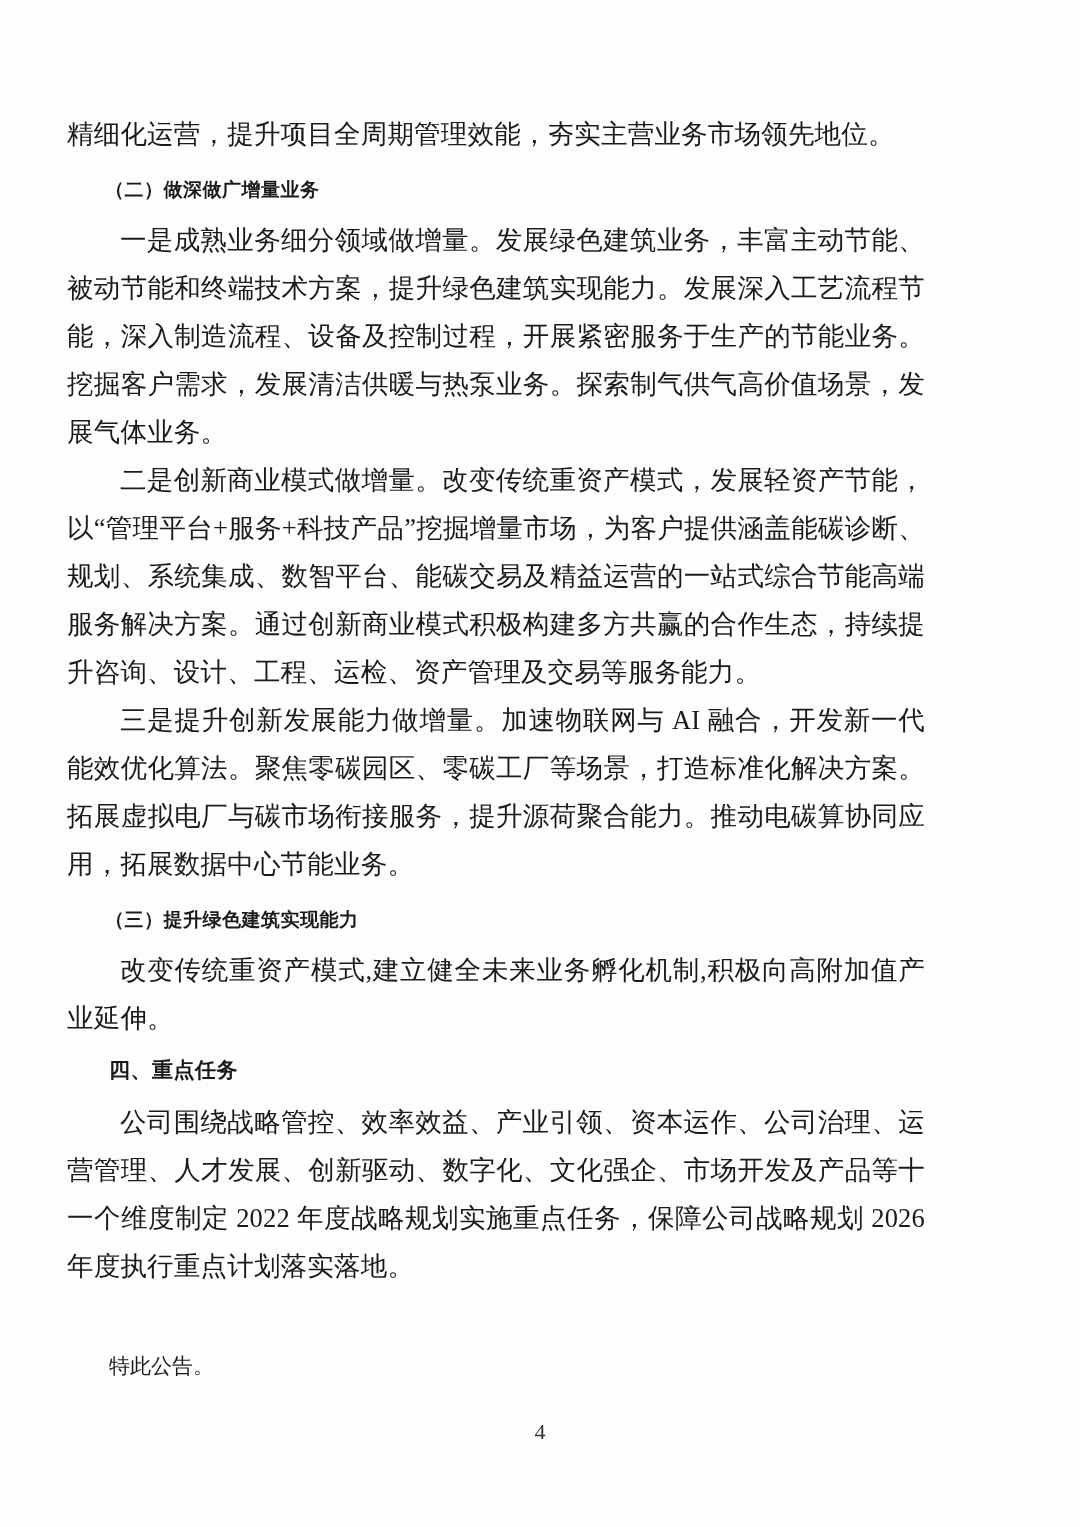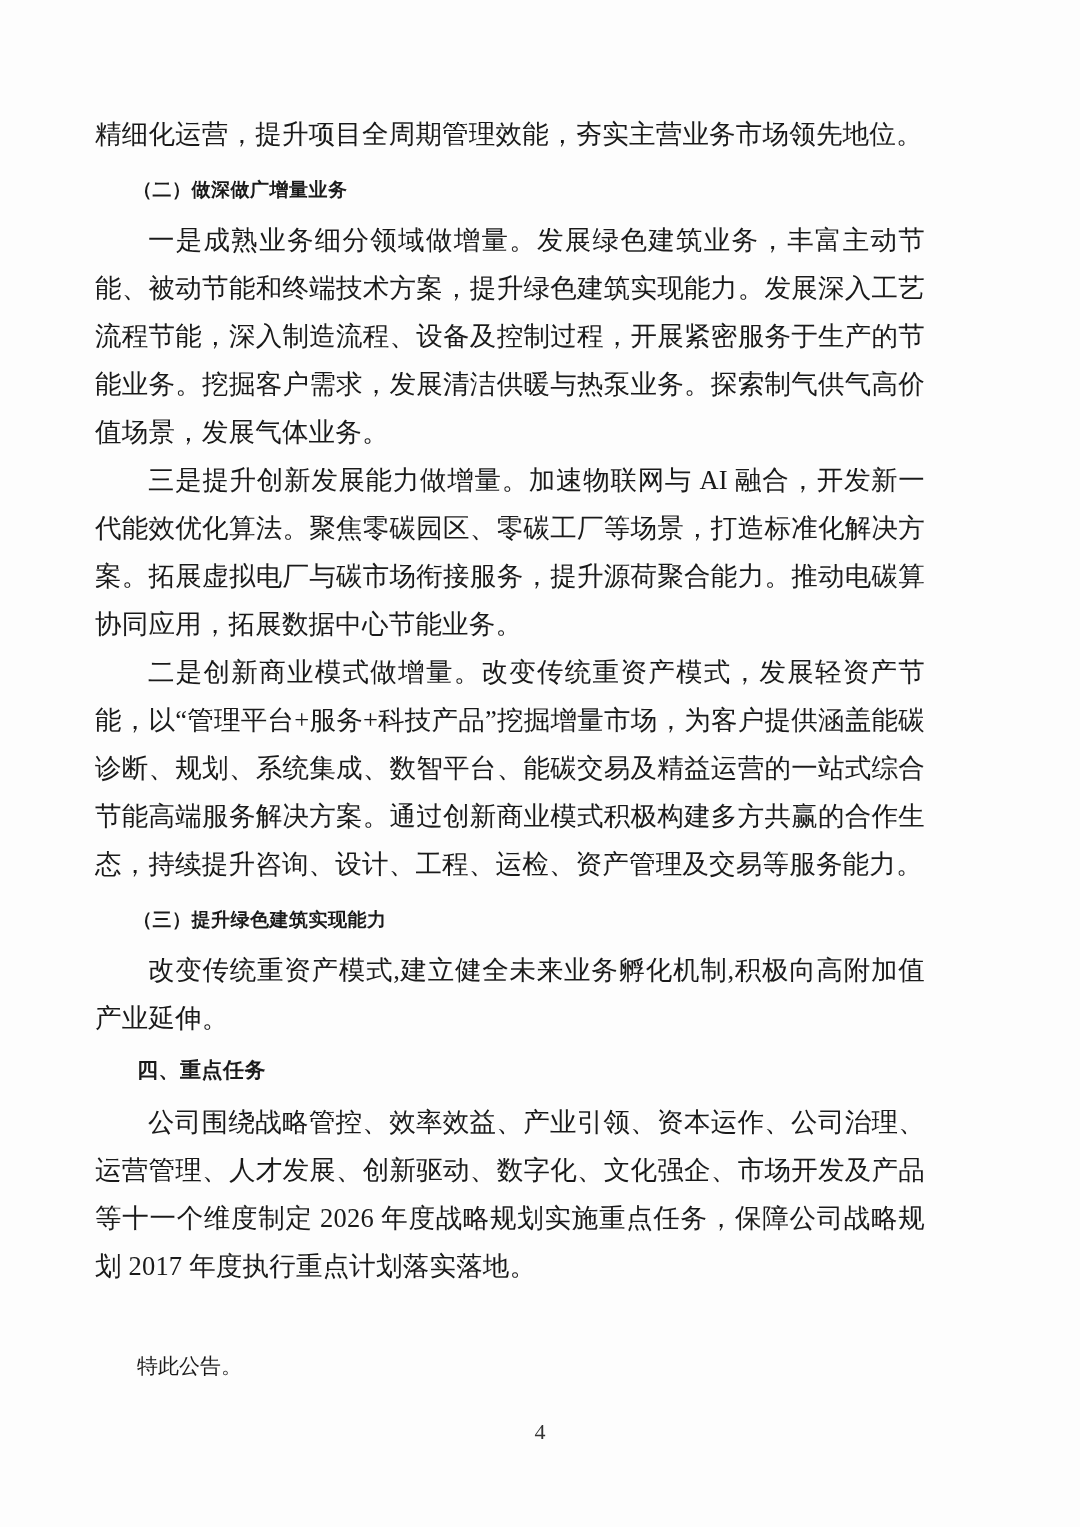--- a/index.html
+++ b/index.html
@@ -16,21 +16,21 @@
     overflow: hidden;
   }
   .page {
     position: absolute;
     left: 0;
     top: 0;
     width: 1080px;
     height: 1527px;
     background: #fdfdfd;
     box-sizing: border-box;
-    padding: 110px 155px 60px 95px;
+    padding: 110px 155px 60px 67px;
   }
   .body-text {
     font-size: 26.5px;
     line-height: 48px;
     text-align: justify;
     text-justify: inter-ideograph;
     letter-spacing: 0.2px;
     margin: 0;
   }
   .indent {
@@ -78,33 +78,33 @@
 <div class="page">
 
   <p class="body-text">精细化运营，提升项目全周期管理效能，夯实主营业务市场领先地位。</p>
 
   <div class="gap-small"></div>
 
   <p class="heading">（二）做深做广增量业务</p>
 
   <p class="body-text indent">一是成熟业务细分领域做增量。发展绿色建筑业务，丰富主动节能、被动节能和终端技术方案，提升绿色建筑实现能力。发展深入工艺流程节能，深入制造流程、设备及控制过程，开展紧密服务于生产的节能业务。挖掘客户需求，发展清洁供暖与热泵业务。探索制气供气高价值场景，发展气体业务。</p>
 
+  <p class="body-text indent">二是创新商业模式做增量。改变传统重资产模式，发展轻资产节能，以“管理平台+服务+科技产品”挖掘增量市场，为客户提供涵盖能碳诊断、规划、系统集成、数智平台、能碳交易及精益运营的一站式综合节能高端服务解决方案。通过创新商业模式积极构建多方共赢的合作生态，持续提升咨询、设计、工程、运检、资产管理及交易等服务能力。</p>
+
   <p class="body-text indent">三是提升创新发展能力做增量。加速物联网与 AI 融合，开发新一代能效优化算法。聚焦零碳园区、零碳工厂等场景，打造标准化解决方案。拓展虚拟电厂与碳市场衔接服务，提升源荷聚合能力。推动电碳算协同应用，拓展数据中心节能业务。</p>
-
-  <p class="body-text indent">二是创新商业模式做增量。改变传统重资产模式，发展轻资产节能，以“管理平台+服务+科技产品”挖掘增量市场，为客户提供涵盖能碳诊断、规划、系统集成、数智平台、能碳交易及精益运营的一站式综合节能高端服务解决方案。通过创新商业模式积极构建多方共赢的合作生态，持续提升咨询、设计、工程、运检、资产管理及交易等服务能力。</p>
 
   <div class="gap-small"></div>
 
   <p class="heading">（三）提升绿色建筑实现能力</p>
 
   <p class="body-text indent">改变传统重资产模式,建立健全未来业务孵化机制,积极向高附加值产业延伸。</p>
 
   <p class="heading-major">四、重点任务</p>
 
-  <p class="body-text indent">公司围绕战略管控、效率效益、产业引领、资本运作、公司治理、运营管理、人才发展、创新驱动、数字化、文化强企、市场开发及产品等十一个维度制定 2026 年度战略规划实施重点任务，保障公司战略规划 2017 年度执行重点计划落实落地。</p>
+  <p class="body-text indent">公司围绕战略管控、效率效益、产业引领、资本运作、公司治理、运营管理、人才发展、创新驱动、数字化、文化强企、市场开发及产品等十一个维度制定 2022 年度战略规划实施重点任务，保障公司战略规划 2026 年度执行重点计划落实落地。</p>
 
   <div class="gap-large"></div>
 
   <p class="closing">特此公告。</p>
 
   <div class="page-number">4</div>
 
 </div>
 
 </body></html>

